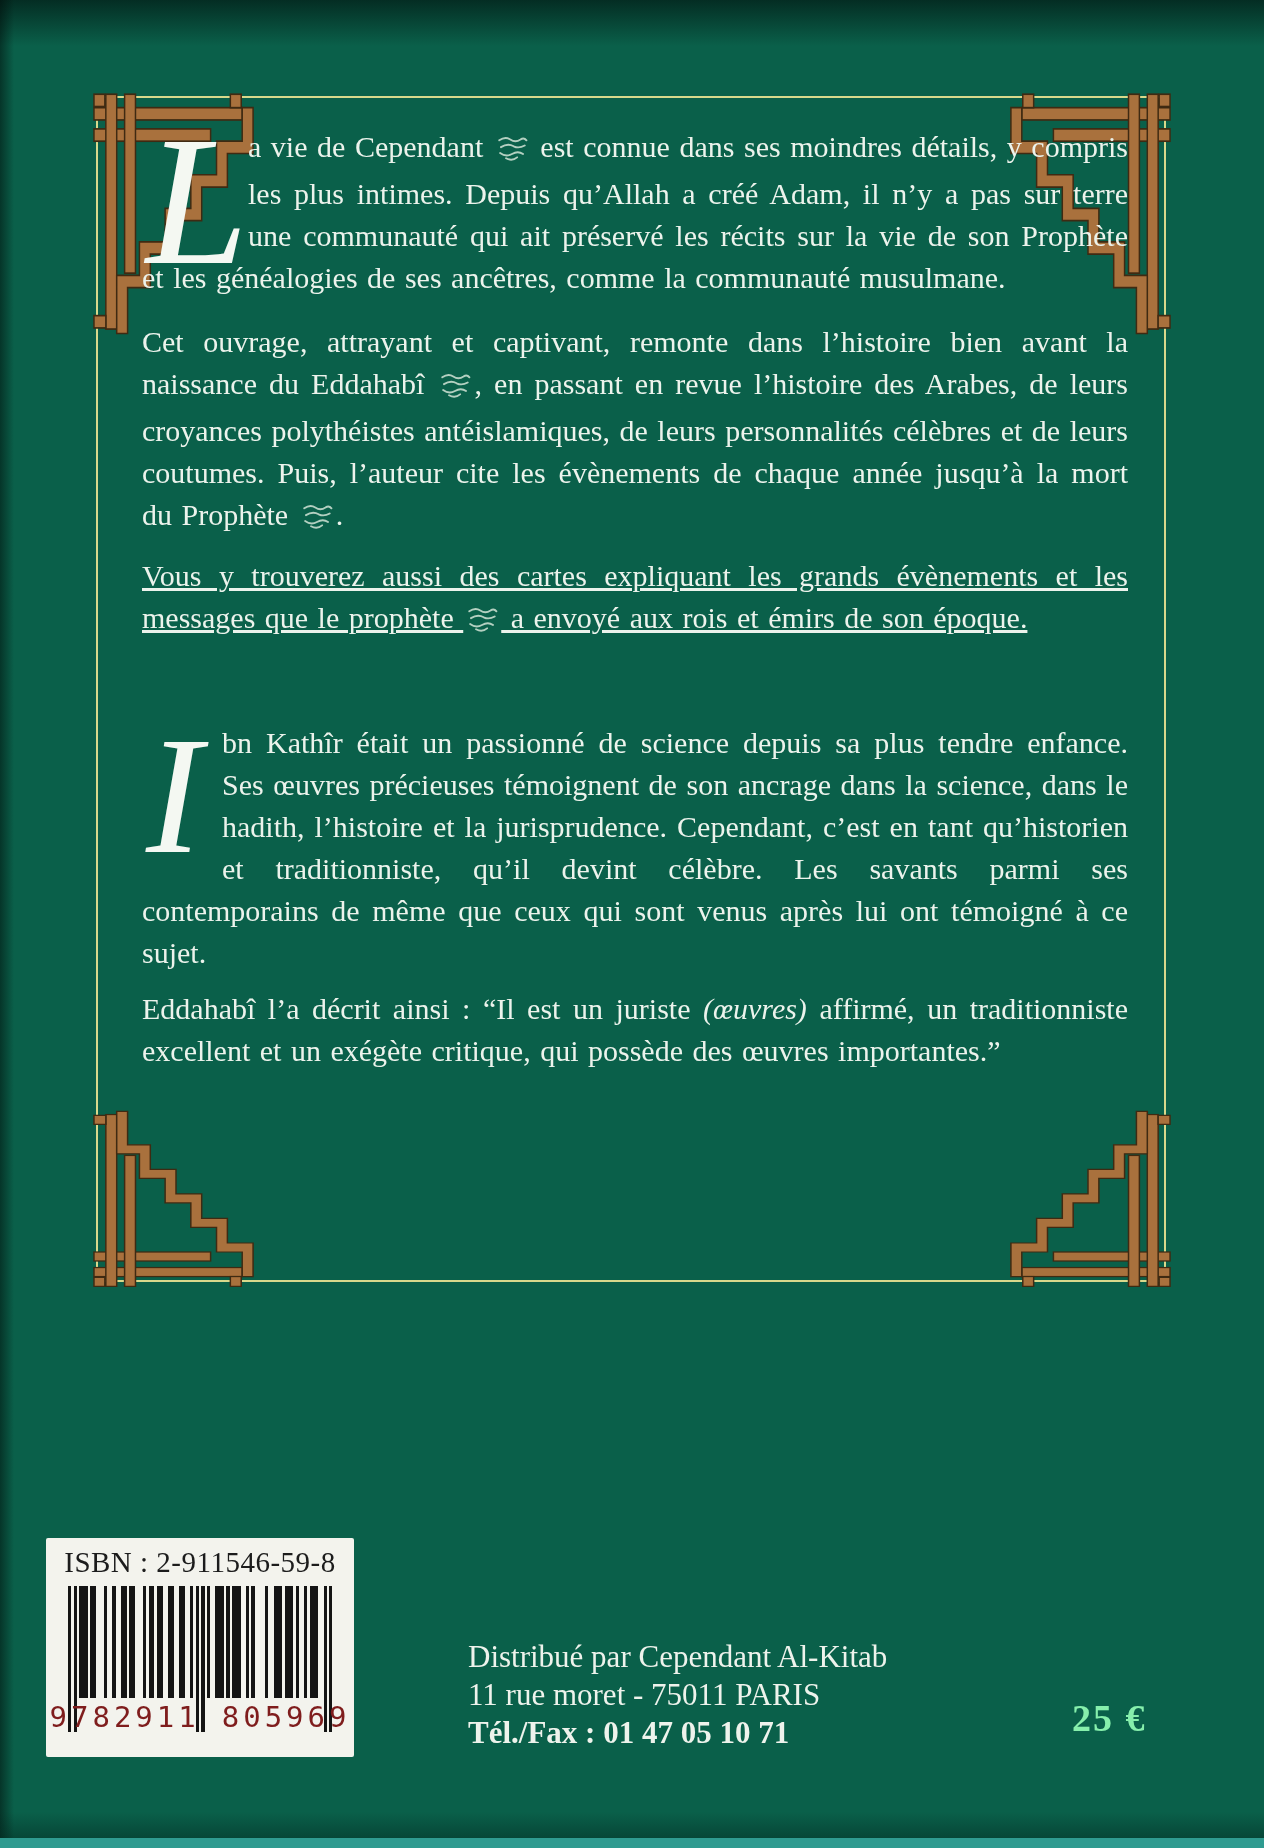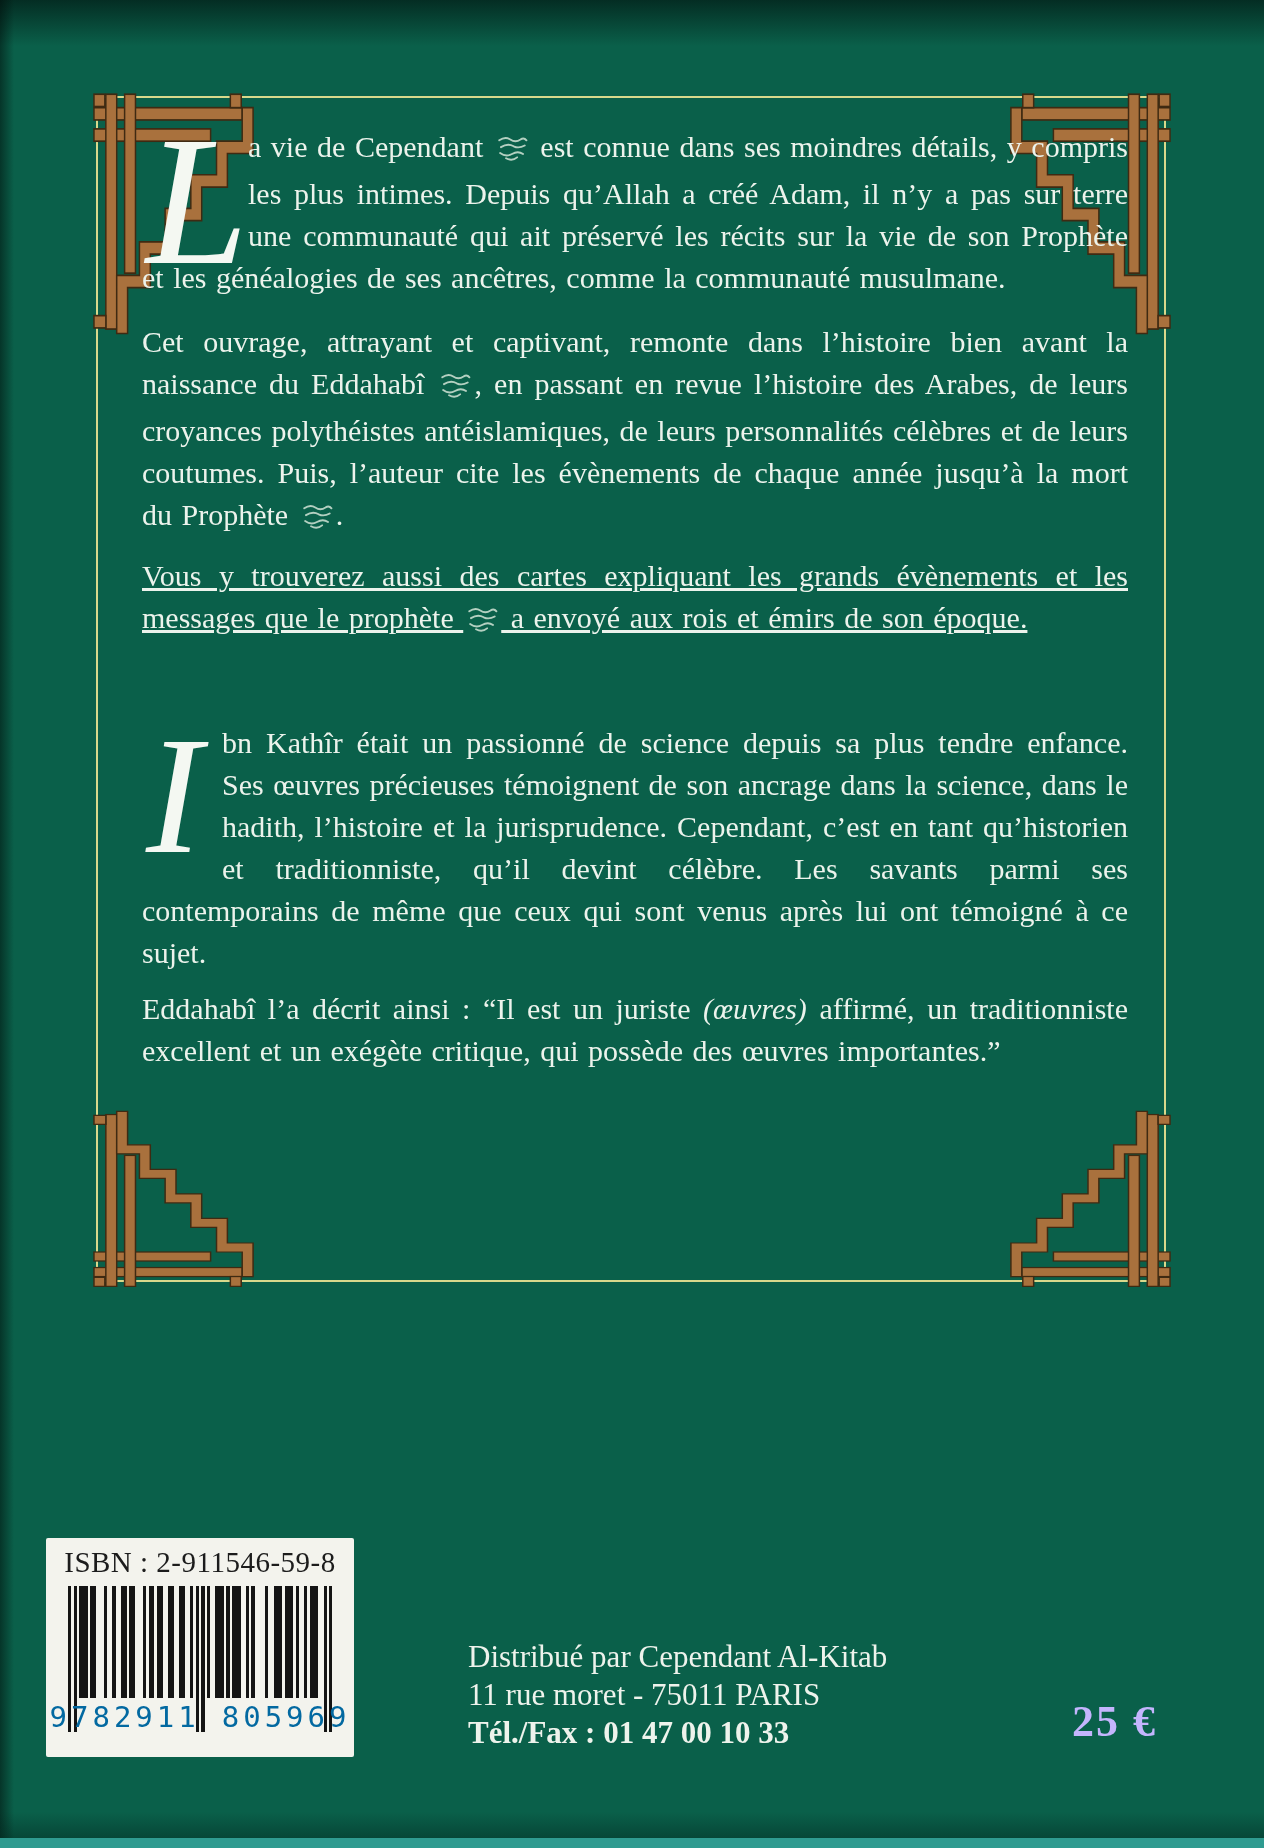--- a/index.html
+++ b/index.html
@@ -61,32 +61,32 @@
     text-align:center;color:#1c1c1c;
     font-size:29px;letter-spacing:.5px;
   }
   .barcode{position:absolute;left:22px;top:48px;width:264px;height:150px;}
   .barcode .bar{position:absolute;top:0;background:#141414;height:112px;}
   .barcode .bar.guard{height:146px;}
   .bc-digits{
     position:absolute;left:22px;top:162px;width:264px;
     display:flex;justify-content:center;gap:22px;
     font-family:"DejaVu Sans Mono", monospace;
-    font-size:29px;color:#0369a1;letter-spacing:4px;align-items:center;
+    font-size:29px;color:#7f1d1d;letter-spacing:4px;align-items:center;
   }
 
   
   .distributor{
     position:absolute;left:468px;top:1638px;
     color:#eef3ec;font-size:31px;line-height:38px;
   }
   .distributor .l3{font-weight:700;}
   .price{
     position:absolute;left:1072px;top:1696px;
-    color:#c4b5fd;font-size:44px;font-weight:700;letter-spacing:2px;
+    color:#86efac;font-size:38px;font-weight:700;letter-spacing:2px;
   }
 </style>
 </head>
 <body>
 
 <div class="page">
 
   <div class="vg-top"></div>
   <div class="vg-left"></div>
   <div class="vg-bottom"></div>
@@ -235,18 +235,18 @@
       </div>
     <div class="bc-digits">
       <span id="bc-left">9782911</span>
       <span id="bc-right">805969</span>
     </div>
   </div>
 
   <div class="distributor">
     <div>Distribué par Cependant Al-Kitab</div>
     <div>11 rue moret - 75011 PARIS</div>
-    <div class="l3">Tél./Fax : 01 47 00 10 33</div>
+    <div class="l3">Tél./Fax : 01 47 05 10 71</div>
   </div>
 
   <div class="price">25 €</div>
 
 </div>
 
 </body></html>

